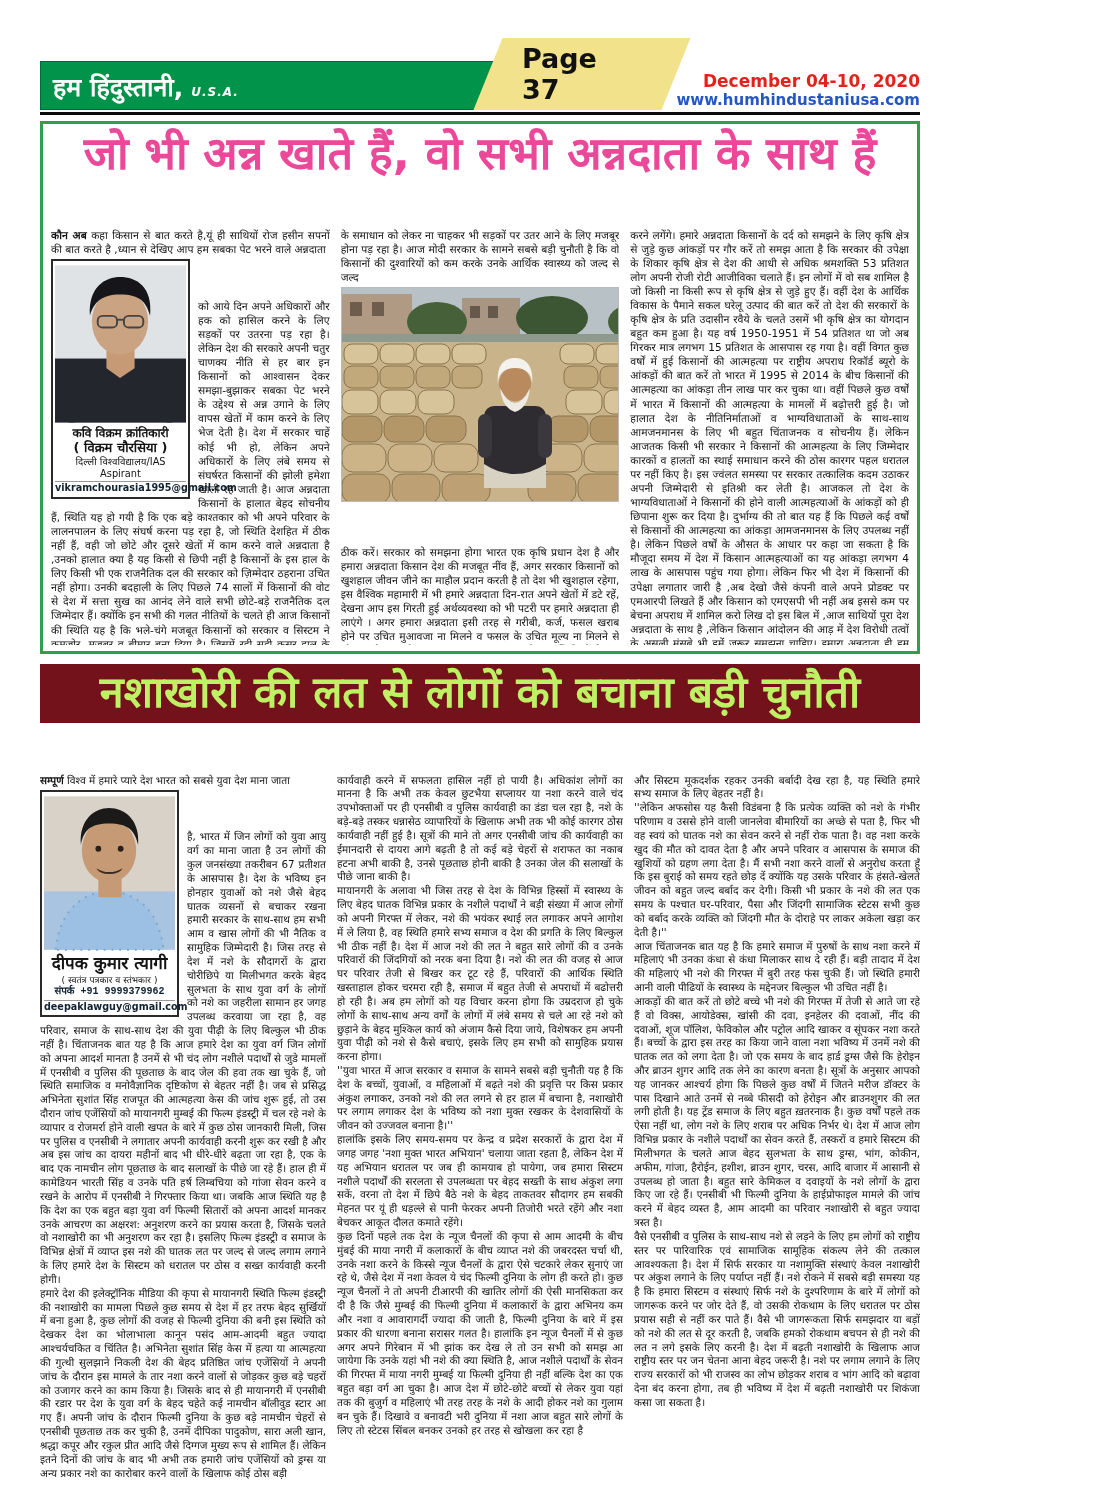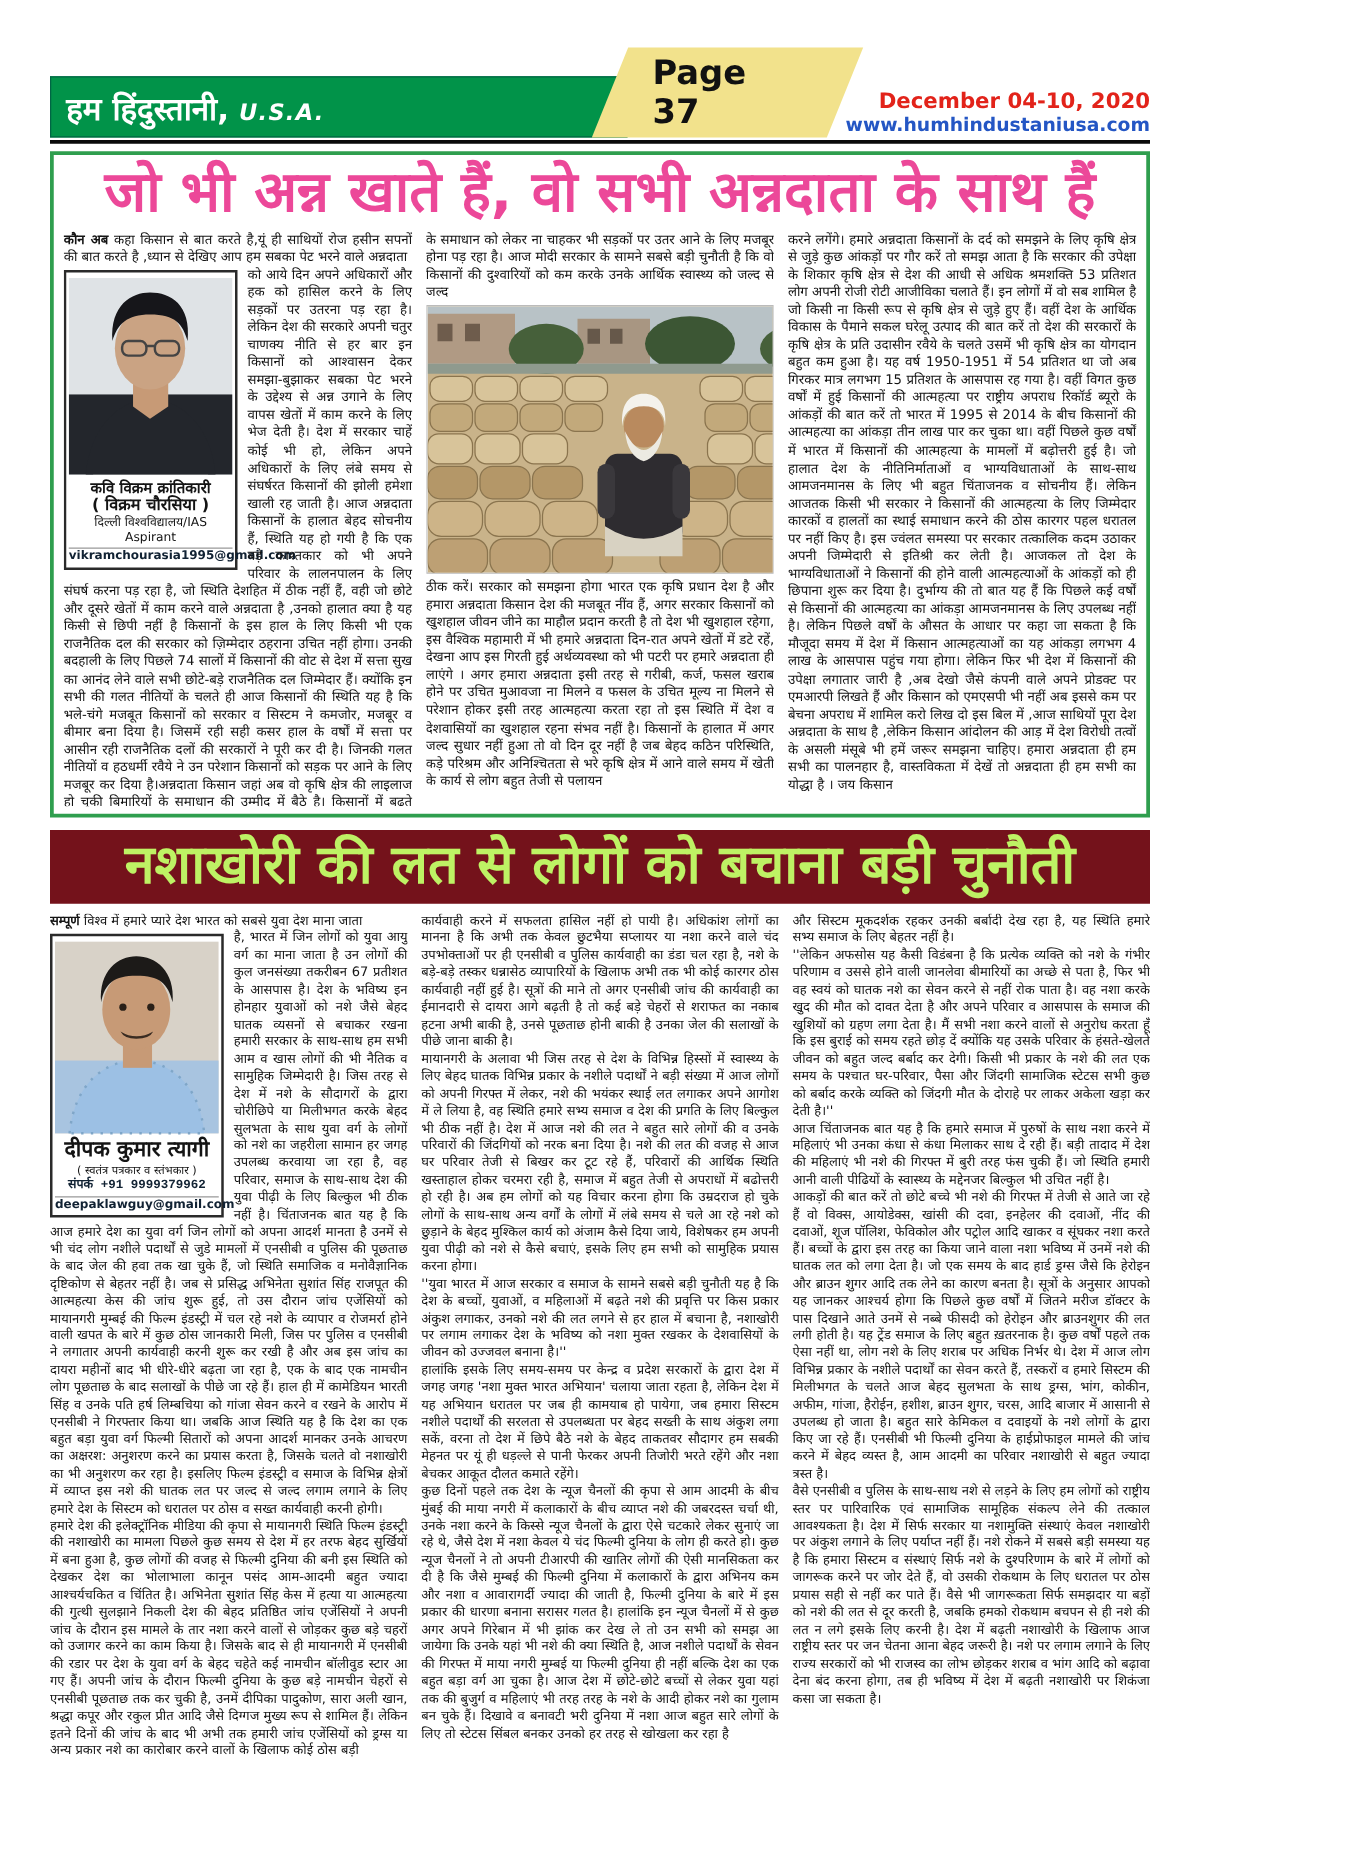--- a/index.html
+++ b/index.html
@@ -3,34 +3,34 @@
 <meta charset="utf-8">
 <style>
   * { margin:0; padding:0; box-sizing:border-box; }
   html,body { background:#ffffff; }
   body { font-family:"DejaVu Sans", sans-serif; }
   .page { position:relative; width:963px; height:1490px; background:#fff; padding:38px 43px 10px 40px; overflow:hidden; }
 
   
   .header-row { display:flex; align-items:flex-end; border-bottom:3px solid #0a0a0a; padding-bottom:2px; }
   .masthead { background:#019349; color:#fff; font-weight:bold; font-size:25px; padding:7px 14px 6px 12px; width:468px; display:flex; align-items:baseline; gap:8px; border:1px solid #064; }
-  .masthead .usa { font-size:18px; font-style:italic; letter-spacing:1px; }
+  .masthead .usa { font-size:12px; font-style:italic; letter-spacing:1px; }
   .page-badge { background:#f2e28c; transform:skewX(-22deg); padding:5px 34px; margin-left:-14px; }
   .page-badge span { display:inline-block; transform:skewX(22deg); color:#111; font-weight:bold; font-size:27px; }
   .header-right { margin-left:auto; text-align:right; line-height:1.15; padding-bottom:1px; }
   .date-line { color:#e2231a; font-weight:bold; font-size:17px; }
   .site-line { color:#2456c4; font-weight:bold; font-size:15px; }
 
   
   .a1-box { border:3px solid #2f9e4e; margin-top:6px; padding:4px 8px 6px; background:#fff; }
   .headline1 { color:#ec4899; text-align:center; font-weight:bold; font-size:45px; line-height:1.08; padding:2px 0 6px; }
   .cols { display:flex; gap:11px; }
   .col { flex:1 1 0; text-align:justify; font-size:10.6px; line-height:1.33; color:#141414; overflow:hidden; }
   .a1-box .col { height:460px; }
-  .body-txt { white-space:pre-line; }
+  .body-txt { white-space:pre-line;margin-top:43px; }
   .lead { font-weight:bold; }
 
   .author-card { float:left; width:139px; border:2px solid #2a2a2a; background:#fff; padding:2px; margin:3px 8px 3px 0; text-align:center; }
   .author-card svg { display:block; width:100%; }
   .ac-name { font-weight:bold; font-size:12px; line-height:1.15; margin-top:2px; }
   .ac-alias { font-weight:bold; font-size:13px; line-height:1.1; }
   .ac-sub { font-size:9.8px; line-height:1.25; margin-top:1px; }
   .ac-contact { font-size:10px; font-weight:bold; color:#123; line-height:1.25;font-family:Liberation Mono, monospace; }
   .ac-mail { font-size:9.6px; font-weight:bold; color:#123; border-top:1px solid #999; margin-top:1px; }
 

